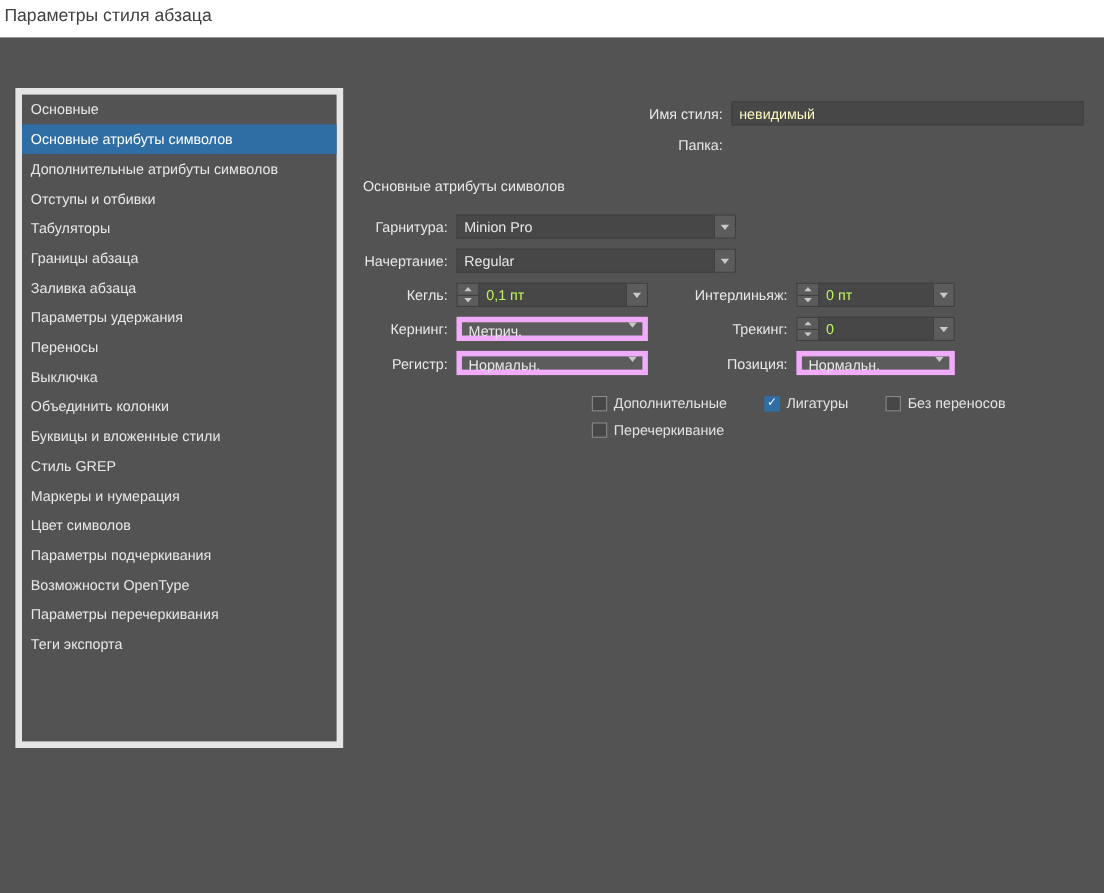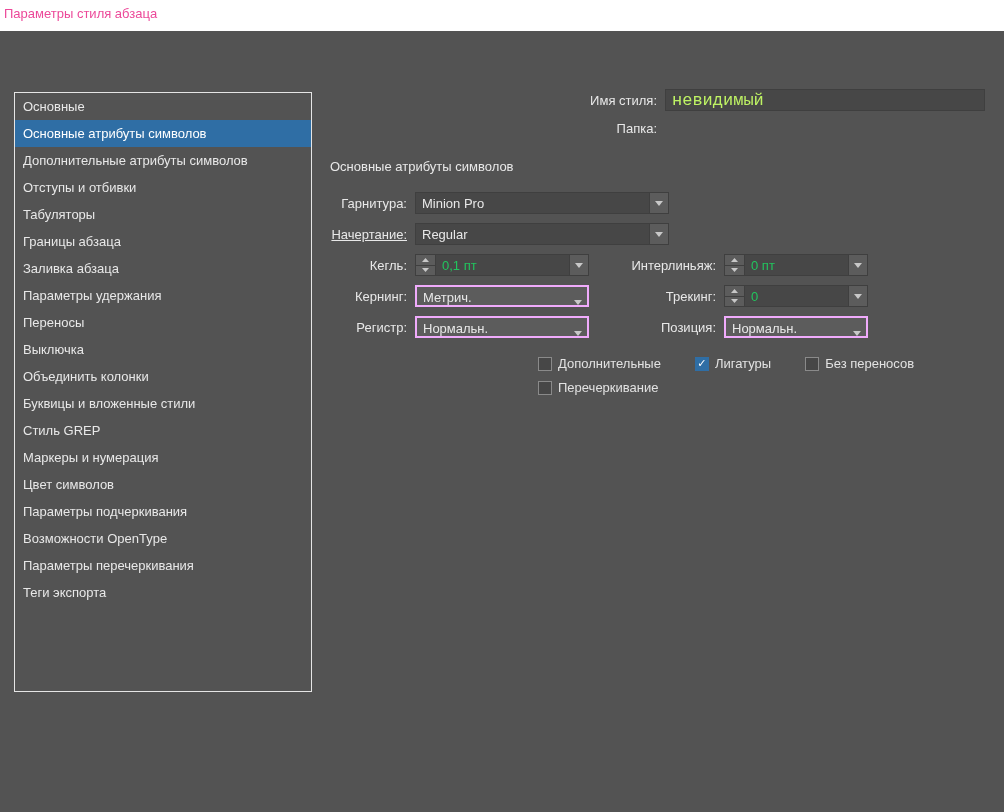--- a/index.html
+++ b/index.html
@@ -7,38 +7,38 @@
     font-family: "Segoe UI", Tahoma, sans-serif;
     font-size: 13px;
     color: #e2e2e2;
     background: #ffffff;
     width: 1004px;
     height: 812px;
     overflow: hidden;
   }
   .title-bar {
     background: #ffffff;
-    color: #ec4899;
+    color: #404040;
     padding: 6px 16px 10px 4px;
-    font-size: 13px;
+    font-size: 16px;
   }
   .dialog-body {
     background: #535353;
     width: 1004px;
     height: 782px;
     padding-top: 24px;
     position: relative;
   }
   .sidebar {
     position: absolute;
     left: 14px;
-    top: 61px;
+    top: 46px;
     width: 298px;
     height: 600px;
-    border: 1px solid #e5e5e5;
+    border: 6px solid #e5e5e5;
     background: #535353;
   }
   .sidebar-item {
     padding: 6px 8px;
     cursor: pointer;
     color: #e8e8e8;
     font-size: 13px;
     line-height: 15px;
   }
   .sidebar-item.selected {
@@ -64,25 +64,25 @@
     white-space: nowrap;
   }
   .section-title {
     color: #e8e8e8;
     font-size: 13px;
     margin: 20px 0 18px 0;
   }
   .text-input {
     background: #474747;
     border: 1px solid #3f3f3f;
-    color: #bef264;
+    color: #fef9c3;
     height: 22px;
     padding: 2px 6px;
-    font-family: Liberation Mono, monospace;
-    font-size: 17px;
+    font-family: Liberation Sans, sans-serif;
+    font-size: 13px;
   }
   .combo {
     display: flex;
     height: 22px;
   }
   .combo-input {
     background: #474747;
     border: 1px solid #3f3f3f;
     border-right: none;
     color: #e8e8e8;
@@ -117,32 +117,32 @@
     display: flex;
     align-items: center;
     justify-content: center;
     cursor: pointer;
   }
   .spinner-half:first-child { border-bottom: 1px solid #3f3f3f; }
   .num-input {
     background: #474747;
     border: 1px solid #3f3f3f;
     border-right: none;
-    color: #22c55e;
+    color: #bef264;
     padding: 2px 6px;
     font-size: 13px;
     font-family: inherit;
     height: 22px;
   }
   .select-box {
     background: #5c5c5c;
-    border: 2px solid #f0abfc;
-    height: 22px;
-    display: flex;
-    align-items: flex-end;
+    border: 5px solid #f0abfc;
+    height: 22px;
+    display: flex;
+    align-items: flex-start;
     cursor: pointer;
   }
   .select-text {
     flex: 1;
     padding: 0 6px;
     color: #e8e8e8;
     font-size: 13px;
   }
   .select-arrow {
     width: 18px;
@@ -225,21 +225,21 @@
         <input class="combo-input" value="Minion Pro" style="">
         <div class="combo-btn">
           <svg width="8" height="5">
               <path d="M0 0 L8 0 L4 5 Z" fill="#c8c8c8"></path>
             </svg>
         </div>
       </div>
     </div>
 
     <div class="row">
-      <div class="label-right" style="width:85px;text-decoration:underline;">Начертание:</div>
+      <div class="label-right" style="width:85px;">Начертание:</div>
       <div class="combo" style="width:254px;">
         <input class="combo-input" value="Regular" style="">
         <div class="combo-btn">
           <svg width="8" height="5">
               <path d="M0 0 L8 0 L4 5 Z" fill="#c8c8c8"></path>
             </svg>
         </div>
       </div>
     </div>
 

